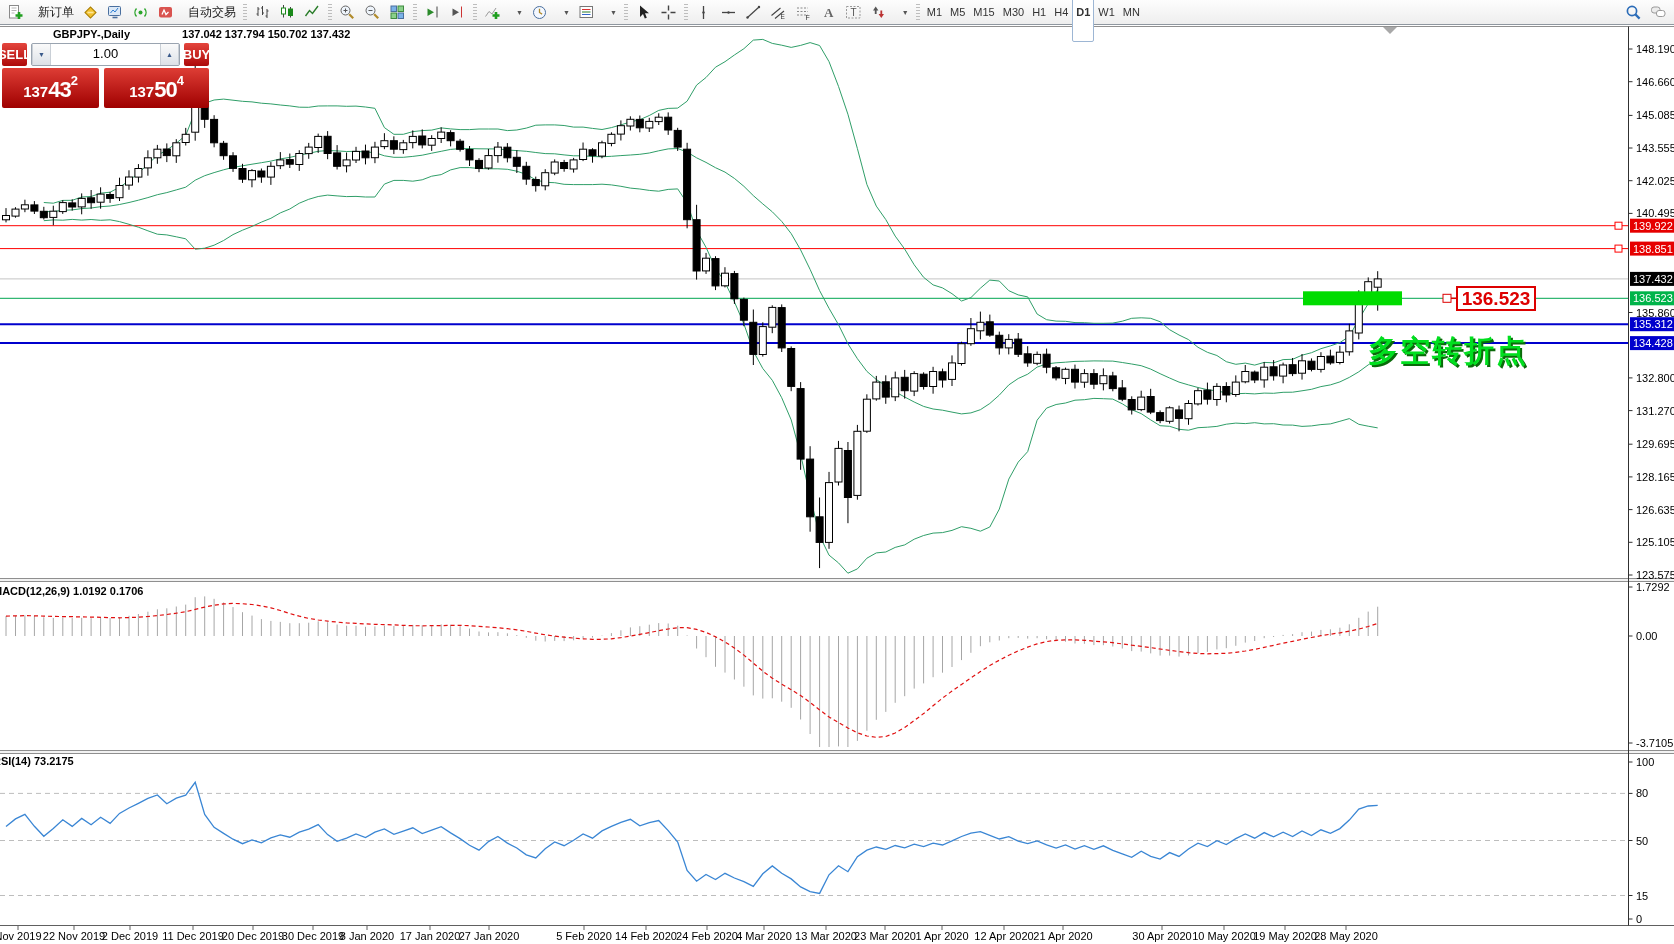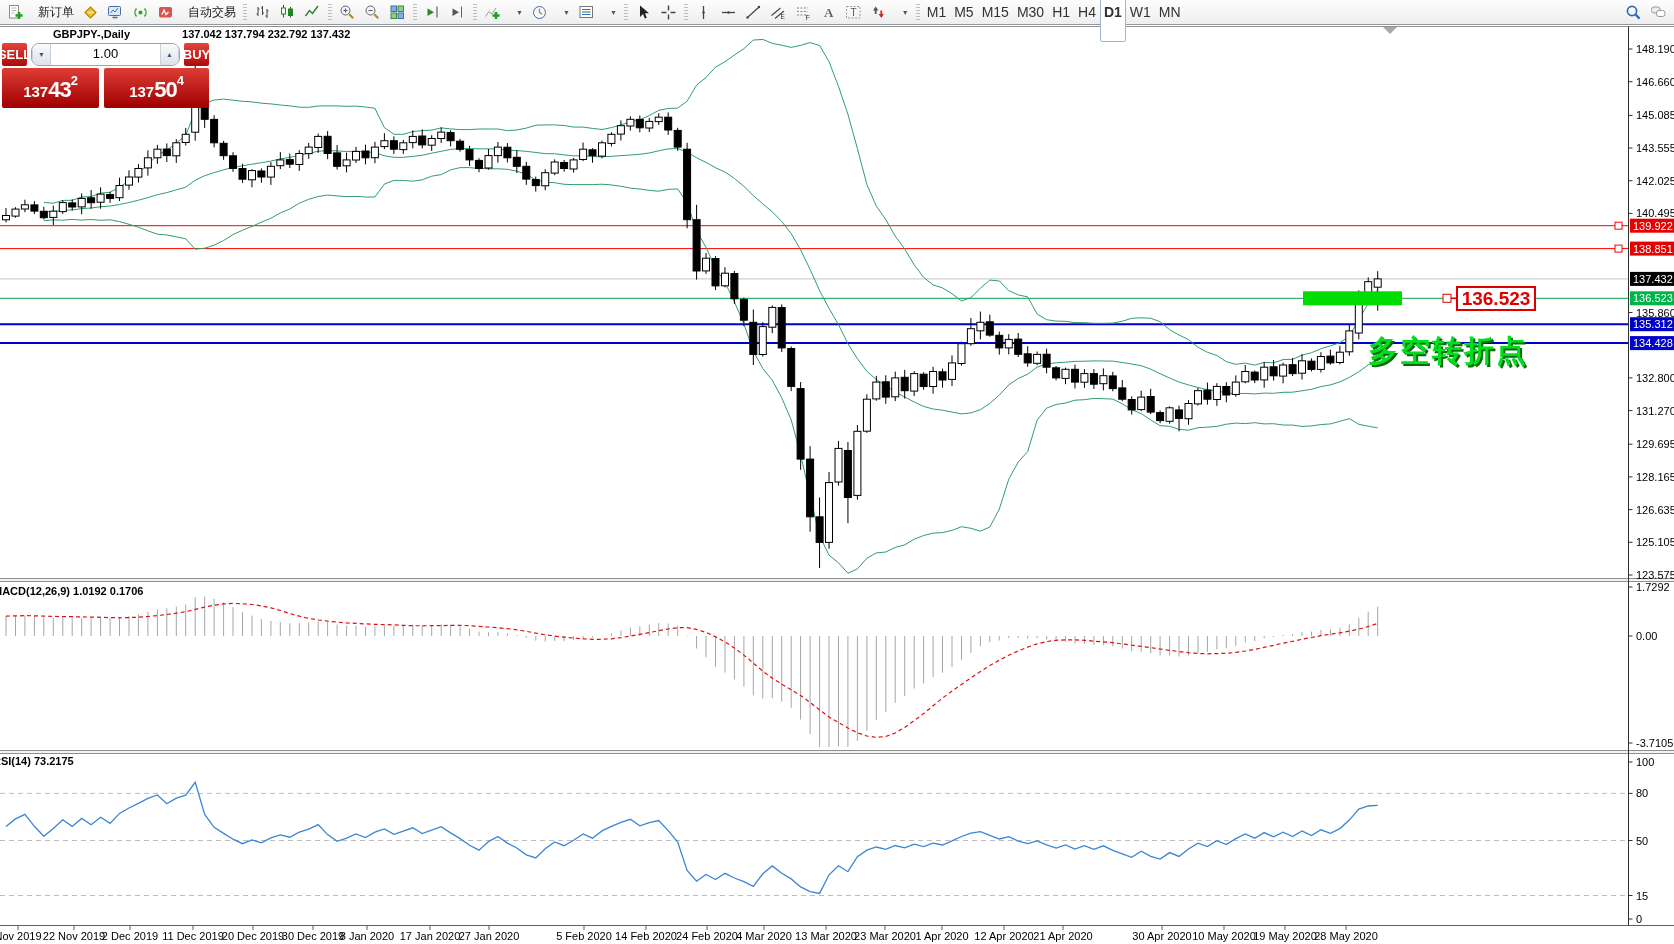--- a/index.html
+++ b/index.html
@@ -6,36 +6,36 @@
   body{width:1674px;height:944px;position:relative;overflow:hidden;background:#fff;
        font-family:"Liberation Sans",sans-serif;}
   
   #toolbar{position:absolute;left:0;top:0;width:1674px;height:25px;box-sizing:border-box;
            background:linear-gradient(#fdfdfd,#eeeeee);border-bottom:1px solid #8f979f;
            display:flex;align-items:center;padding:0 3px;z-index:60;}
   .tbtn{height:21px;display:flex;align-items:center;gap:14px;padding:18px 3px;border:1px solid transparent;
         border-radius:2px;cursor:default;}
   .tbtn.active{background:#fff;border-color:#9db6d4;font-weight:bold;}
   .tblabel{font-size:12px;color:#1a1a1a;white-space:nowrap;}
-  .tf .tblabel{font-size:14px;color:#333;text-align:right;}
+  .tf .tblabel{font-size:11px;color:#333;text-align:right;}
   .caret{font-size:7px;color:#555;margin-left:1px;}
   .grip{width:4px;height:17px;margin:0 3px;
         background:repeating-linear-gradient(to bottom,#bdbdbd 0 1px,transparent 1px 3px);}
   .ticon{width:17px;height:17px;display:inline-block;}
   .spacer{flex:1;}
   
   #chart-svg{position:absolute;left:0;top:0;z-index:1;}
   #ohlc{position:absolute;left:5px;top:28px;font-size:11px;font-weight:bold;color:#000;z-index:10;}
   #ohlc span{margin-right:4px;margin-left:48px;}
   
   #trade{position:absolute;left:2px;top:43px;width:207px;z-index:30;}
   .row1{display:flex;height:23px;align-items:stretch;}
   .sellbtn,.buybtn{width:25px;background:linear-gradient(#e4453d,#ad0a0a);color:#fff;font-weight:bold;
         font-size:13px;display:flex;align-items:center;justify-content:center;border-radius:2px;}
-  .spin{flex:1;display:flex;margin:0 4px;border:1px solid #9aa4b0;background:#fff;border-radius:8px;overflow:hidden;}
+  .spin{flex:1;display:flex;margin:0 4px;border:1px solid #9aa4b0;background:#fff;border-radius:2px;overflow:hidden;}
   .spbtn{width:17px;background:linear-gradient(#fafafa,#dde2e8);display:flex;align-items:center;
         justify-content:center;font-size:7px;color:#3a5a8a;border-left:1px solid #c9cfd6;border-right:1px solid #c9cfd6;}
   .spval{flex:1;text-align:center;font-size:13px;line-height:20px;color:#000;}
   .row2{display:flex;margin-top:2px;height:40px;border-radius:8px;}
   .pbox{background:linear-gradient(#de3d35,#9f0000);color:#fff;border-radius:2px;display:flex;
         align-items:flex-end;justify-content:center;}
   .pbox.sell{width:97px;margin-right:5px;}
   .pbox.buy{width:105px;}
   .psm{font-size:15px;font-weight:bold;line-height:32px;}
   .pbig{font-size:22px;font-weight:bold;line-height:37px;letter-spacing:-1px;}
@@ -866,21 +866,21 @@
       <line x1="1224" y1="925.5" x2="1224" y2="930" stroke="#606060"></line>
       <text x="1224" y="940" text-anchor="middle">10 May 2020</text>
       <line x1="1285" y1="925.5" x2="1285" y2="930" stroke="#606060"></line>
       <text x="1285" y="940" text-anchor="middle">19 May 2020</text>
       <line x1="1346" y1="925.5" x2="1346" y2="930" stroke="#606060"></line>
       <text x="1346" y="940" text-anchor="middle">28 May 2020</text>
     </g>
   </svg>
 
 <div id="ohlc">
-  <span>GBPJPY-,Daily</span><span>137.042 137.794 232.792 137.432</span>
+  <span>GBPJPY-,Daily</span><span>137.042 137.794 150.702 137.432</span>
 </div>
 
 <div id="trade">
   <div class="row1">
     <div class="sellbtn">SELL</div>
     <div class="spin">
       <div class="spbtn">▼</div>
       <div class="spval">1.00</div>
       <div class="spbtn">▲</div>
     </div>

